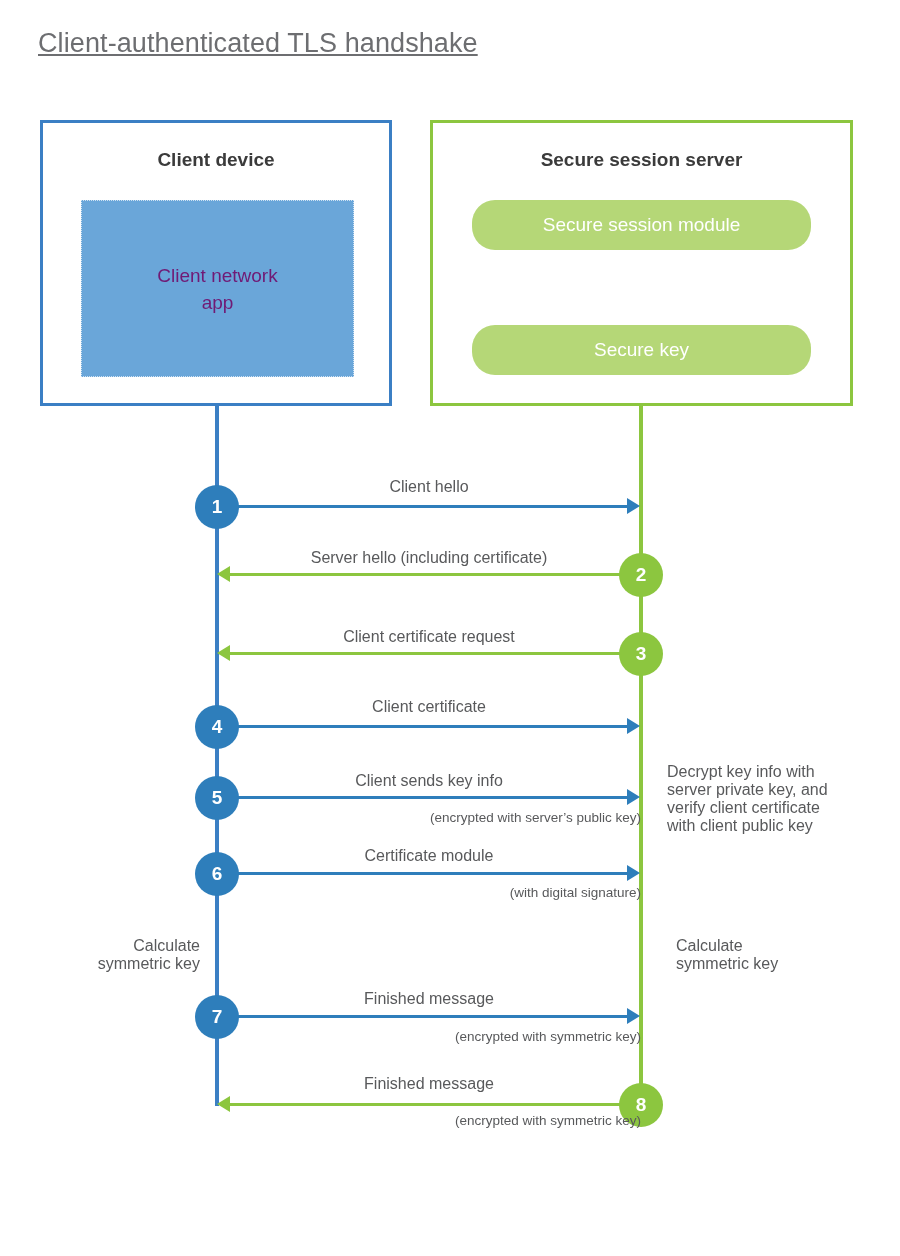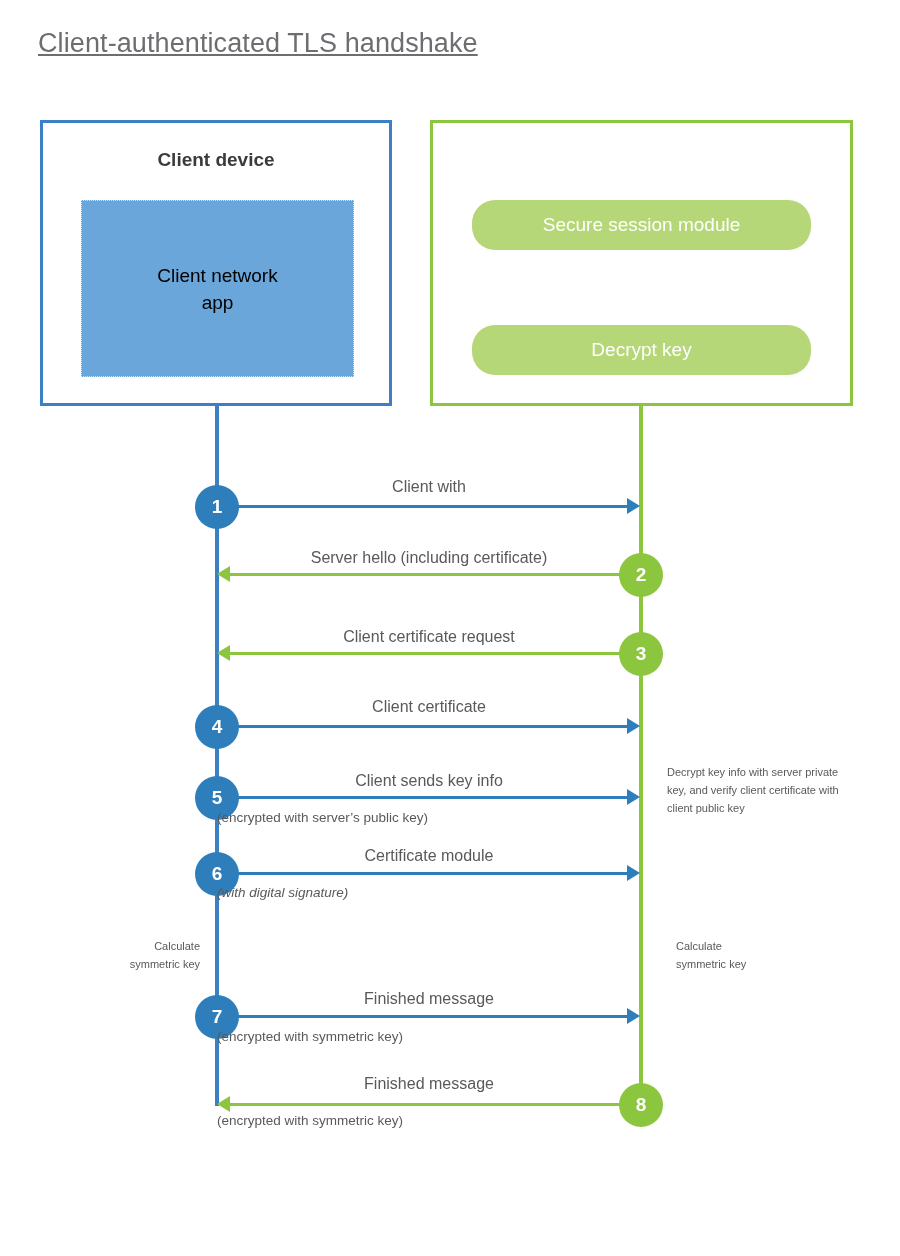--- a/index.html
+++ b/index.html
@@ -75,21 +75,21 @@
     width: 273px;
     height: 177px;
     background: #6aa6d9;
     border: 1px dotted #cfe2f3;
     box-sizing: border-box;
     display: flex;
     align-items: center;
     justify-content: center;
   }
   #client-app-label {
-    color: #000000;
+    color: #701a75;
     font-size: 19px;
     line-height: 27px;
     text-align: center;
     font-weight: 400;
   }
 
   
   .server-bar {
     position: absolute;
     left: 39px;
@@ -164,28 +164,28 @@
     position: absolute;
     font-size: 16px;
     color: #58595b;
     text-align: center;
     white-space: nowrap;
   }
   .msg-sublabel {
     position: absolute;
     font-size: 13.5px;
     color: #58595b;
-    text-align: left;
+    text-align: right;
     white-space: nowrap;
   }
 
   
   .side-note {
     position: absolute;
-    font-size: 11px;
+    font-size: 16px;
     line-height: 18px;
     color: #58595b;
   }
   .side-note.right-aligned { text-align: right; }
   .side-note.left-aligned  { text-align: left; }
 </style>
 </head>
 <body>
 
 <div id="stage">
@@ -196,28 +196,29 @@
     <div class="party-title">Client device</div>
     <div id="client-app">
       <div id="client-app-label">
         <span>Client network</span><br>
         <span>app</span>
       </div>
     </div>
   </div>
 
   <div class="party-box" id="server-box">
+    <div class="party-title">Secure session server</div>
     <div class="server-bar" id="server-bar-0">Secure session module</div>
-    <div class="server-bar" id="server-bar-2">Decrypt key</div>
+    <div class="server-bar" id="server-bar-2">Secure key</div>
   </div>
 
   <div class="lifeline" id="client-lifeline"></div>
   <div class="lifeline" id="server-lifeline"></div>
 
-  <div class="msg-label" style="left:217px; top:478px; width:424px;">Client with</div>
+  <div class="msg-label" style="left:217px; top:478px; width:424px;">Client hello</div>
   <div class="msg-line blue" style="left:217px; top:505px; width:410px;"></div>
   <div class="arrow-head right blue" style="left:627px; top:498px;"></div>
   <div class="step-circle blue" style="left:195px; top:485px;">1</div>
 
   <div class="msg-label" style="left:217px; top:549px; width:424px;">Server hello (including certificate)</div>
   <div class="msg-line green" style="left:230px; top:573px; width:411px;"></div>
   <div class="arrow-head left green" style="left:217px; top:566px;"></div>
   <div class="step-circle green" style="left:619px; top:553px;">2</div>
 
   <div class="msg-label" style="left:217px; top:628px; width:424px;">Client certificate request</div>
@@ -233,21 +234,21 @@
   <div class="msg-label" style="left:217px; top:772px; width:424px;">Client sends key info</div>
   <div class="msg-line blue" style="left:217px; top:796px; width:410px;"></div>
   <div class="arrow-head right blue" style="left:627px; top:789px;"></div>
   <div class="step-circle blue" style="left:195px; top:776px;">5</div>
   <div class="msg-sublabel" style="left:217px; top:810px; width:424px;">(encrypted with server’s public key)</div>
 
   <div class="msg-label" style="left:217px; top:847px; width:424px;">Certificate module</div>
   <div class="msg-line blue" style="left:217px; top:872px; width:410px;"></div>
   <div class="arrow-head right blue" style="left:627px; top:865px;"></div>
   <div class="step-circle blue" style="left:195px; top:852px;">6</div>
-  <div class="msg-sublabel" style="left:217px; top:885px; width:424px;font-style:italic;">(with digital signature)</div>
+  <div class="msg-sublabel" style="left:217px; top:885px; width:424px;">(with digital signature)</div>
 
   <div class="msg-label" style="left:217px; top:990px; width:424px;">Finished message</div>
   <div class="msg-line blue" style="left:217px; top:1015px; width:410px;"></div>
   <div class="arrow-head right blue" style="left:627px; top:1008px;"></div>
   <div class="step-circle blue" style="left:195px; top:995px;">7</div>
   <div class="msg-sublabel" style="left:217px; top:1029px; width:424px;">(encrypted with symmetric key)</div>
 
   <div class="msg-label" style="left:217px; top:1075px; width:424px;">Finished message</div>
   <div class="msg-line green" style="left:230px; top:1103px; width:411px;"></div>
   <div class="arrow-head left green" style="left:217px; top:1096px;"></div>

